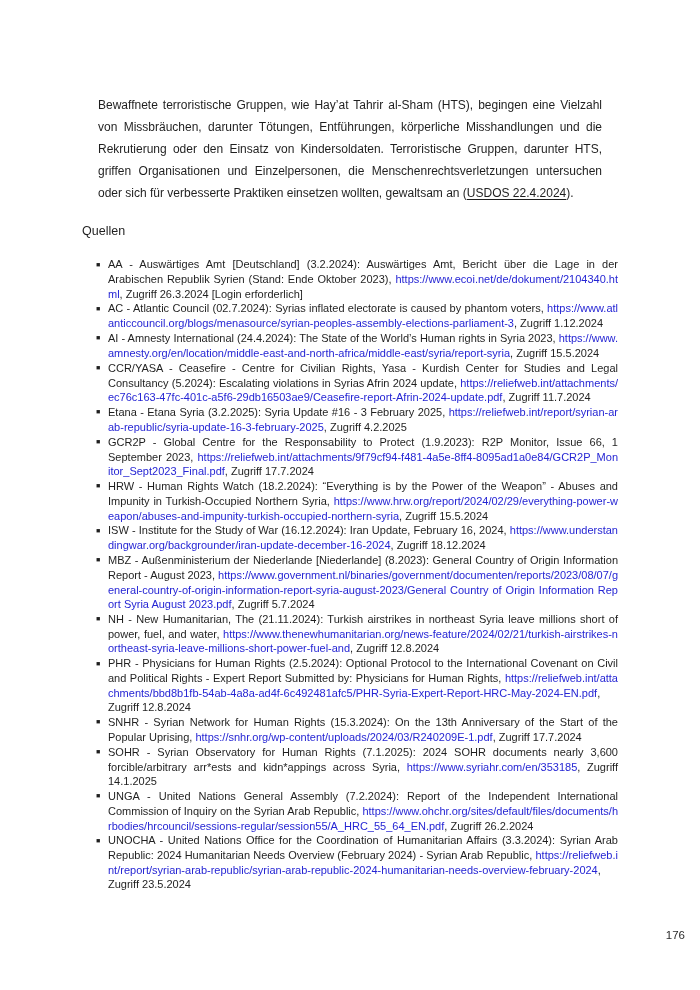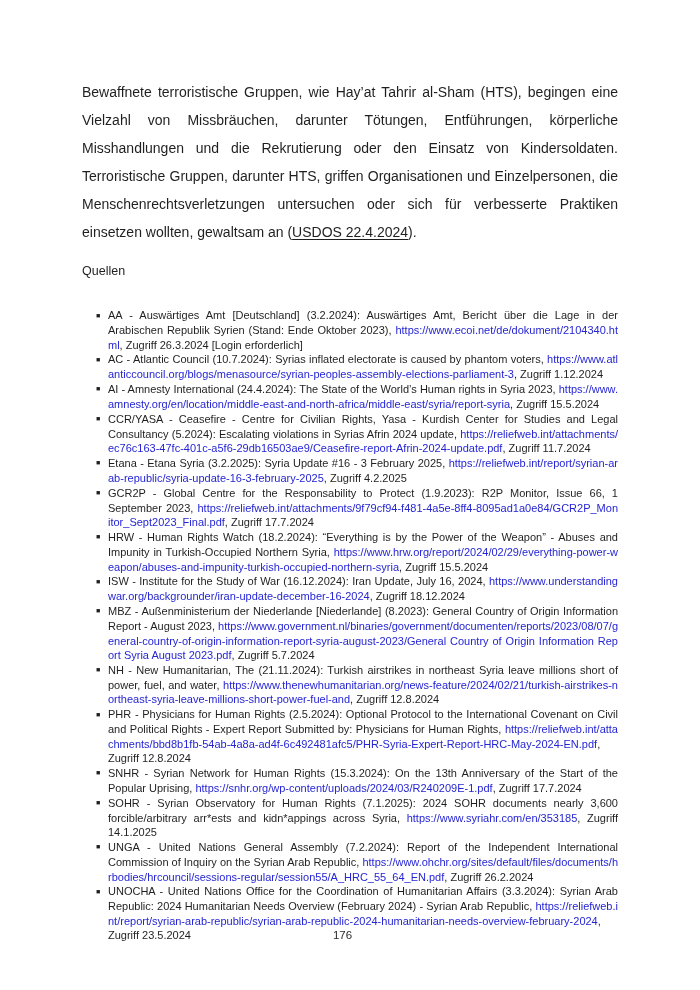--- a/index.html
+++ b/index.html
@@ -8,33 +8,33 @@
     width:700px;height:990px;
     margin:0 auto;
     background:#ffffff;
     color:var(--text-color,#1f1f1f);
     font-family:"Liberation Sans",sans-serif;
     box-sizing:border-box;
     padding:78px 82px 0 82px;
     overflow:hidden;
   }
   .para{
-    margin:0;
-    font-size:14px;
-    line-height:28px;
+    margin:16px;
+    font-size:12px;
+    line-height:22px;
     text-align:justify;
   }
   .cite{
     color:var(--text-color,#1f1f1f);
     text-decoration:underline;
     text-underline-offset:2px;
     cursor:pointer;
   }
   .heading{
-    margin:14px 0 26px 0;
+    margin:14px 0 15px 0;
     font-size:12.5px;
     line-height:22px;
     font-weight:normal;
   }
   ul.sources{
     margin:0;padding:0;list-style:none;
     font-size:11px;
     line-height:14.6px;
   }
   ul.sources li{
@@ -55,43 +55,43 @@
   }
   a.url{
     color:var(--link-color,#2525d4);
     text-decoration:none;
     word-break:break-all;
     cursor:pointer;
   }
   .pagenum{
     position:absolute;
     left:0;right:15px;top:929px;
-    text-align:center;
+    text-align:right;
     font-size:11.5px;
     color:#2b2b2b;
   }
 </style>
 </head>
 <body>
 
 <div class="page">
 
   <p class="para"><span>Bewaffnete terroristische Gruppen, wie Hay’at Tahrir al-Sham (HTS), begingen eine Vielzahl von Missbräuchen, darunter Tötungen, Entführungen, körperliche Misshandlungen und die Rekrutierung oder den Einsatz von Kindersoldaten. Terroristische Gruppen, darunter HTS, griffen Organisationen und Einzelpersonen, die Menschenrechtsverletzungen untersuchen oder sich für verbesserte Praktiken einsetzen wollten, gewaltsam an (</span><a class="cite">USDOS 22.4.2024</a><span>).</span></p>
 
   <p class="heading">Quellen</p>
 
   <ul class="sources" id="sources-list">
       <li><span class="bullet">■</span><span>AA - Auswärtiges Amt [Deutschland] (3.2.2024): Auswärtiges Amt, Bericht über die Lage in der Arabischen Republik Syrien (Stand: Ende Oktober 2023), </span><a class="url">https://www.ecoi.net/de/dokument/2104340.html</a><span>, Zugriff 26.3.2024 [Login erforderlich]</span></li>
-      <li><span class="bullet">■</span><span>AC - Atlantic Council (10.7.2024): Syrias inflated electorate is caused by phantom voters, </span><a class="url">https://www.atlanticcouncil.org/blogs/menasource/syrian-peoples-assembly-elections-parliament-3</a><span>, Zugriff 1.12.2024</span></li>
+      <li><span class="bullet">■</span><span>AC - Atlantic Council (02.7.2024): Syrias inflated electorate is caused by phantom voters, </span><a class="url">https://www.atlanticcouncil.org/blogs/menasource/syrian-peoples-assembly-elections-parliament-3</a><span>, Zugriff 1.12.2024</span></li>
       <li><span class="bullet">■</span><span>AI - Amnesty International (24.4.2024): The State of the World’s Human rights in Syria 2023, </span><a class="url">https://www.amnesty.org/en/location/middle-east-and-north-africa/middle-east/syria/report-syria</a><span>, Zugriff 15.5.2024</span></li>
       <li><span class="bullet">■</span><span>CCR/YASA - Ceasefire - Centre for Civilian Rights, Yasa - Kurdish Center for Studies and Legal Consultancy (5.2024): Escalating violations in Syrias Afrin 2024 update, </span><a class="url">https://reliefweb.int/attachments/ec76c163-47fc-401c-a5f6-29db16503ae9/Ceasefire-report-Afrin-2024-update.pdf</a><span>, Zugriff 11.7.2024</span></li>
       <li><span class="bullet">■</span><span>Etana - Etana Syria (3.2.2025): Syria Update #16 - 3 February 2025, </span><a class="url">https://reliefweb.int/report/syrian-arab-republic/syria-update-16-3-february-2025</a><span>, Zugriff 4.2.2025</span></li>
       <li><span class="bullet">■</span><span>GCR2P - Global Centre for the Responsability to Protect (1.9.2023): R2P Monitor, Issue 66, 1 September 2023, </span><a class="url">https://reliefweb.int/attachments/9f79cf94-f481-4a5e-8ff4-8095ad1a0e84/GCR2P_Monitor_Sept2023_Final.pdf</a><span>, Zugriff 17.7.2024</span></li>
       <li><span class="bullet">■</span><span>HRW - Human Rights Watch (18.2.2024): “Everything is by the Power of the Weapon” - Abuses and Impunity in Turkish-Occupied Northern Syria, </span><a class="url">https://www.hrw.org/report/2024/02/29/everything-power-weapon/abuses-and-impunity-turkish-occupied-northern-syria</a><span>, Zugriff 15.5.2024</span></li>
-      <li><span class="bullet">■</span><span>ISW - Institute for the Study of War (16.12.2024): Iran Update, July 16, 2024, </span><a class="url">https://www.understandingwar.org/backgrounder/iran-update-december-16-2024</a><span>, Zugriff 18.12.2024</span></li>
+      <li><span class="bullet">■</span><span>ISW - Institute for the Study of War (16.12.2024): Iran Update, February 16, 2024, </span><a class="url">https://www.understandingwar.org/backgrounder/iran-update-december-16-2024</a><span>, Zugriff 18.12.2024</span></li>
       <li><span class="bullet">■</span><span>MBZ - Außenministerium der Niederlande [Niederlande] (8.2023): General Country of Origin Information Report - August 2023, </span><a class="url">https://www.government.nl/binaries/government/documenten/reports/2023/08/07/general-country-of-origin-information-report-syria-august-2023/General Country of Origin Information Report Syria August 2023.pdf</a><span>, Zugriff 5.7.2024</span></li>
       <li><span class="bullet">■</span><span>NH - New Humanitarian, The (21.11.2024): Turkish airstrikes in northeast Syria leave millions short of power, fuel, and water, </span><a class="url">https://www.thenewhumanitarian.org/news-feature/2024/02/21/turkish-airstrikes-northeast-syria-leave-millions-short-power-fuel-and</a><span>, Zugriff 12.8.2024</span></li>
       <li><span class="bullet">■</span><span>PHR - Physicians for Human Rights (2.5.2024): Optional Protocol to the International Covenant on Civil and Political Rights - Expert Report Submitted by: Physicians for Human Rights, </span><a class="url">https://reliefweb.int/attachments/bbd8b1fb-54ab-4a8a-ad4f-6c492481afc5/PHR-Syria-Expert-Report-HRC-May-2024-EN.pdf</a><span>, Zugriff 12.8.2024</span></li>
       <li><span class="bullet">■</span><span>SNHR - Syrian Network for Human Rights (15.3.2024): On the 13th Anniversary of the Start of the Popular Uprising, </span><a class="url">https://snhr.org/wp-content/uploads/2024/03/R240209E-1.pdf</a><span>, Zugriff 17.7.2024</span></li>
       <li><span class="bullet">■</span><span>SOHR - Syrian Observatory for Human Rights (7.1.2025): 2024 SOHR documents nearly 3,600 forcible/arbitrary arr*ests and kidn*appings across Syria, </span><a class="url">https://www.syriahr.com/en/353185</a><span>, Zugriff 14.1.2025</span></li>
       <li><span class="bullet">■</span><span>UNGA - United Nations General Assembly (7.2.2024): Report of the Independent International Commission of Inquiry on the Syrian Arab Republic, </span><a class="url">https://www.ohchr.org/sites/default/files/documents/hrbodies/hrcouncil/sessions-regular/session55/A_HRC_55_64_EN.pdf</a><span>, Zugriff 26.2.2024</span></li>
       <li><span class="bullet">■</span><span>UNOCHA - United Nations Office for the Coordination of Humanitarian Affairs (3.3.2024): Syrian Arab Republic: 2024 Humanitarian Needs Overview (February 2024) - Syrian Arab Republic, </span><a class="url">https://reliefweb.int/report/syrian-arab-republic/syrian-arab-republic-2024-humanitarian-needs-overview-february-2024</a><span>, Zugriff 23.5.2024</span></li>
     </ul>
 
   <div class="pagenum">176</div>

